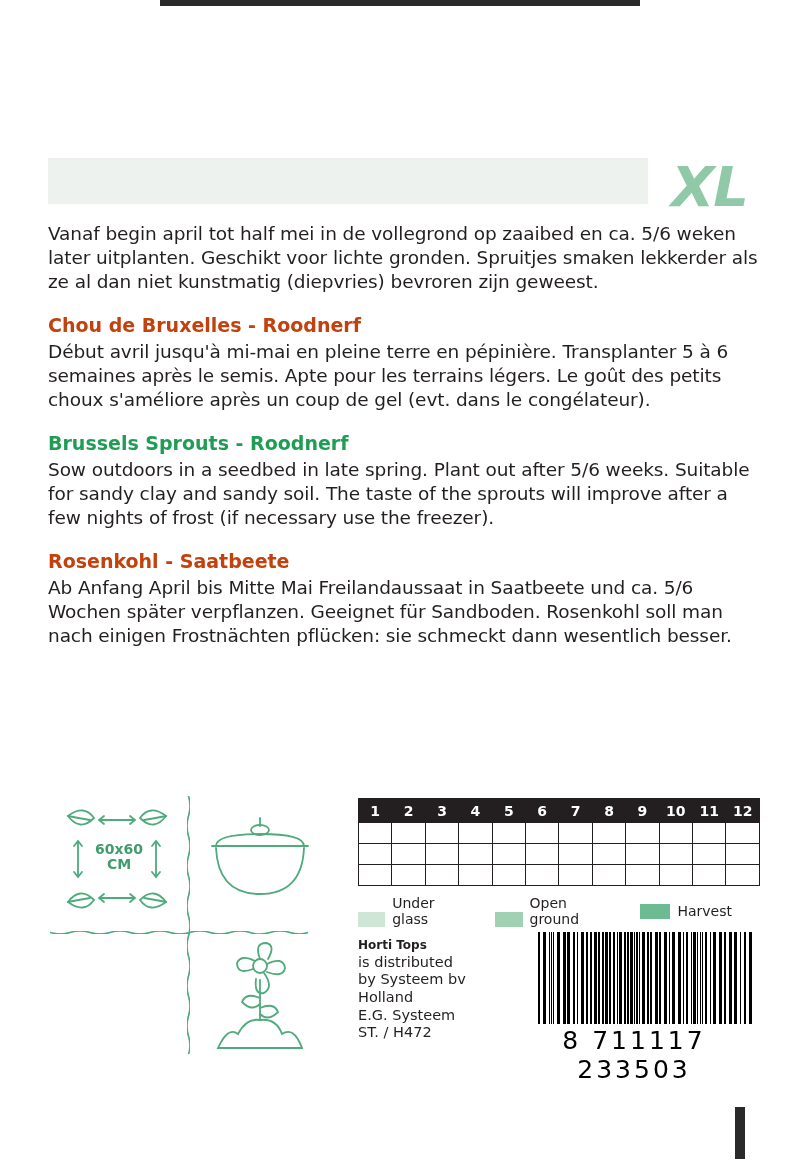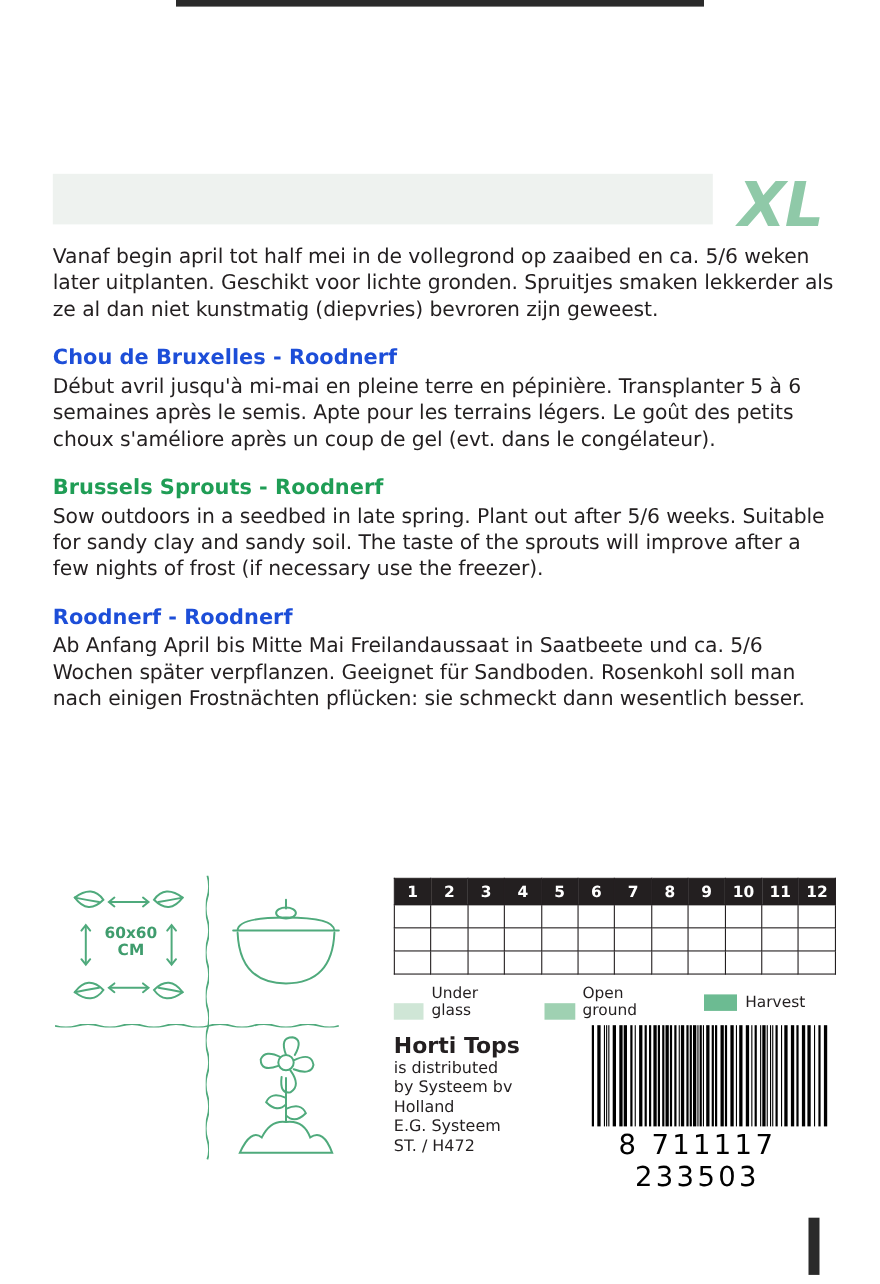--- a/index.html
+++ b/index.html
@@ -73,21 +73,21 @@
   
   .lang-block { margin-top: 20px; }
   .lang-block.first { margin-top: 18px; }
   .lang-head {
     font-size: 19px;
     font-weight: bold;
     margin: 0 0 3px 0;
     line-height: 1.2;
   }
   .lang-head.accent-dark { color: #1f9d55; }
-  .lang-head.accent-soft { color: #1d4ed8; }
+  .lang-head.accent-soft { color: #c2410c; }
   .lang-body {
     font-size: 18.5px;
     line-height: 1.30;
     margin: 0;
     color: #231f20;
     letter-spacing: -0.1px;
   }
 
   
   .info-area {
@@ -203,21 +203,21 @@
     position: absolute;
     left: 310px;
     top: 148px;
     width: 180px;
     font-size: 14.5px;
     line-height: 1.22;
     color: #231f20;
   }
   .distributor .brand {
     font-weight: bold;
-    font-size: 20px;
+    font-size: 12px;
     margin-bottom: 1px;
   }
 
   
   .barcode-wrap {
     position: absolute;
     left: 460px;
     top: 142px;
     width: 252px;
   }
@@ -258,21 +258,21 @@
     <p class="lang-head accent-soft">Chou de Bruxelles - Roodnerf</p>
     <p class="lang-body">Début avril jusqu'à mi-mai en pleine terre en pépinière. Transplanter 5 à 6 semaines après le semis. Apte pour les terrains légers. Le goût des petits choux s'améliore après un coup de gel (evt. dans le congélateur).</p>
   </div>
 
   <div class="lang-block">
     <p class="lang-head accent-dark">Brussels Sprouts - Roodnerf</p>
     <p class="lang-body">Sow outdoors in a seedbed in late spring. Plant out after 5/6 weeks. Suitable for sandy clay and  sandy soil. The taste of the sprouts will improve after a few nights of frost (if necessary use the freezer).</p>
   </div>
 
   <div class="lang-block">
-    <p class="lang-head accent-soft">Roodnerf - Roodnerf</p>
+    <p class="lang-head accent-soft">Rosenkohl - Saatbeete</p>
     <p class="lang-body">Ab Anfang April bis Mitte Mai Freilandaussaat in Saatbeete und ca. 5/6 Wochen später verpflanzen. Geeignet für Sandboden. Rosenkohl soll man nach einigen Frostnächten pflücken: sie schmeckt dann wesentlich besser.</p>
   </div>
 
 </div>
 
 <div class="info-area">
 
   <div class="icon-grid">
 
     <svg class="sep-v" viewBox="0 0 3 278" preserveAspectRatio="none">

